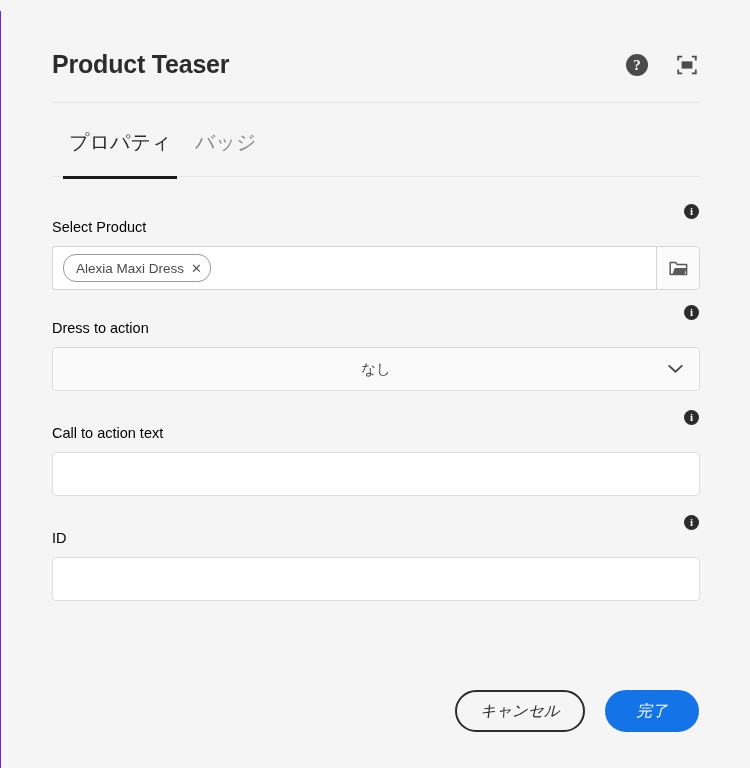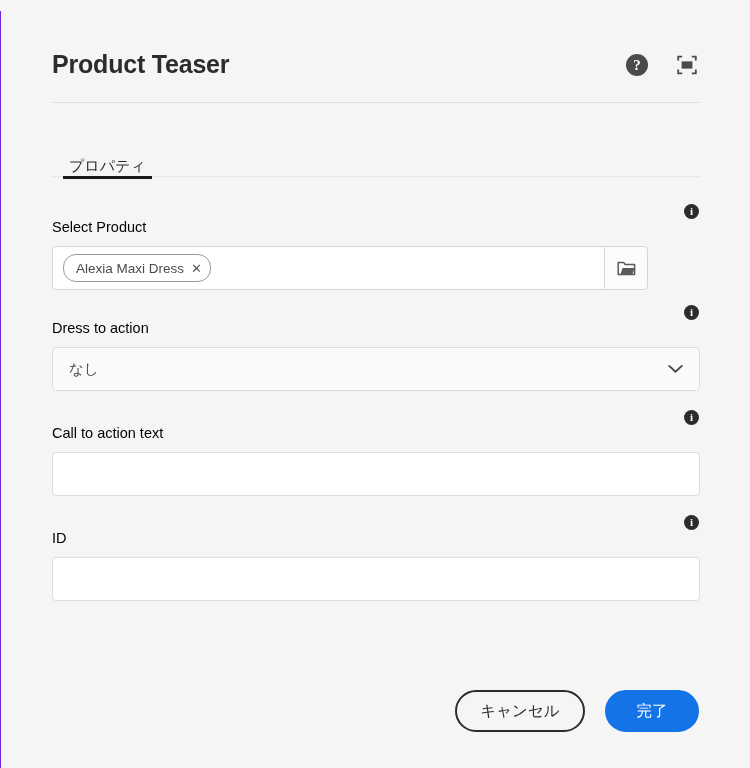--- a/index.html
+++ b/index.html
@@ -84,22 +84,22 @@
     width: 648px;
     height: 48px;
     border-bottom: 1px solid #e6e6e6;
     box-sizing: border-box;
   }
   .tab {
     position: absolute;
     top: 0;
     height: 47px;
     display: flex;
-    align-items: flex-end;
-    font-size: 15px;
+    align-items: flex-start;
+    font-size: 20px;
     color: #8c8c8c;
     cursor: pointer;
     padding: 0 6px;
   }
   .tab.active {
     color: #2c2c2c;
     border-bottom: 3px solid #1a1a1a;
   }
   .tab-properties { left: 11px; }
   .tab-badge { left: 137px; }
@@ -135,21 +135,21 @@
   }
 
   .field-1 { top: 206px; }
   .field-2 { top: 307px; }
   .field-3 { top: 412px; }
   .field-4 { top: 517px; }
 
   
   .picker-row {
     display: flex;
-    width: 596px;
+    width: 648px;
     height: 44px;
   }
   .picker-box {
     flex: 1;
     background: #ffffff;
     border: 1px solid #d6d6d6;
     border-right: none;
     border-radius: 4px 0 0 4px;
     display: flex;
     align-items: center;
@@ -196,20 +196,21 @@
     background: #fafafa;
     border: 1px solid #dcdcdc;
     border-radius: 4px;
     display: flex;
     align-items: center;
     padding: 0 16px;
     box-sizing: border-box;
     font-size: 14.5px;
     color: #4a4a4a;
     cursor: pointer;
+    justify-content: center;
   }
   .select-chevron {
     position: absolute;
     right: 16px;
     top: 50%;
     transform: translateY(-50%);
     display: flex;
   }
 
   
@@ -228,20 +229,21 @@
   }
 
   
   .footer {
     position: absolute;
     right: 51px;
     bottom: 46px;
     display: flex;
     align-items: center;
     gap: 20px;
+    font-style: italic;
   }
   .btn {
     height: 42px;
     border-radius: 21px;
     font-size: 15.5px;
     display: flex;
     align-items: center;
     justify-content: center;
     cursor: pointer;
     box-sizing: border-box;
@@ -285,20 +287,23 @@
           <rect x="5.6" y="7.4" width="10.8" height="7.2" fill="#4b4b4b"></rect>
         </svg>
       </div>
     </div>
   </div>
 
   <div class="tabs">
     <div class="tab active tab-properties">
       <span>プロパティ</span>
     </div>
+    <div class="tab tab-badge">
+      <span>バッジ</span>
+    </div>
   </div>
 
   <div class="field field-1">
     <span class="info-icon">i</span>
     <label class="field-label">Select Product</label>
     <div class="picker-row">
       <div class="picker-box">
         <span class="chip">
           <span>Alexia Maxi Dress</span>
           <span class="chip-remove">✕</span>

